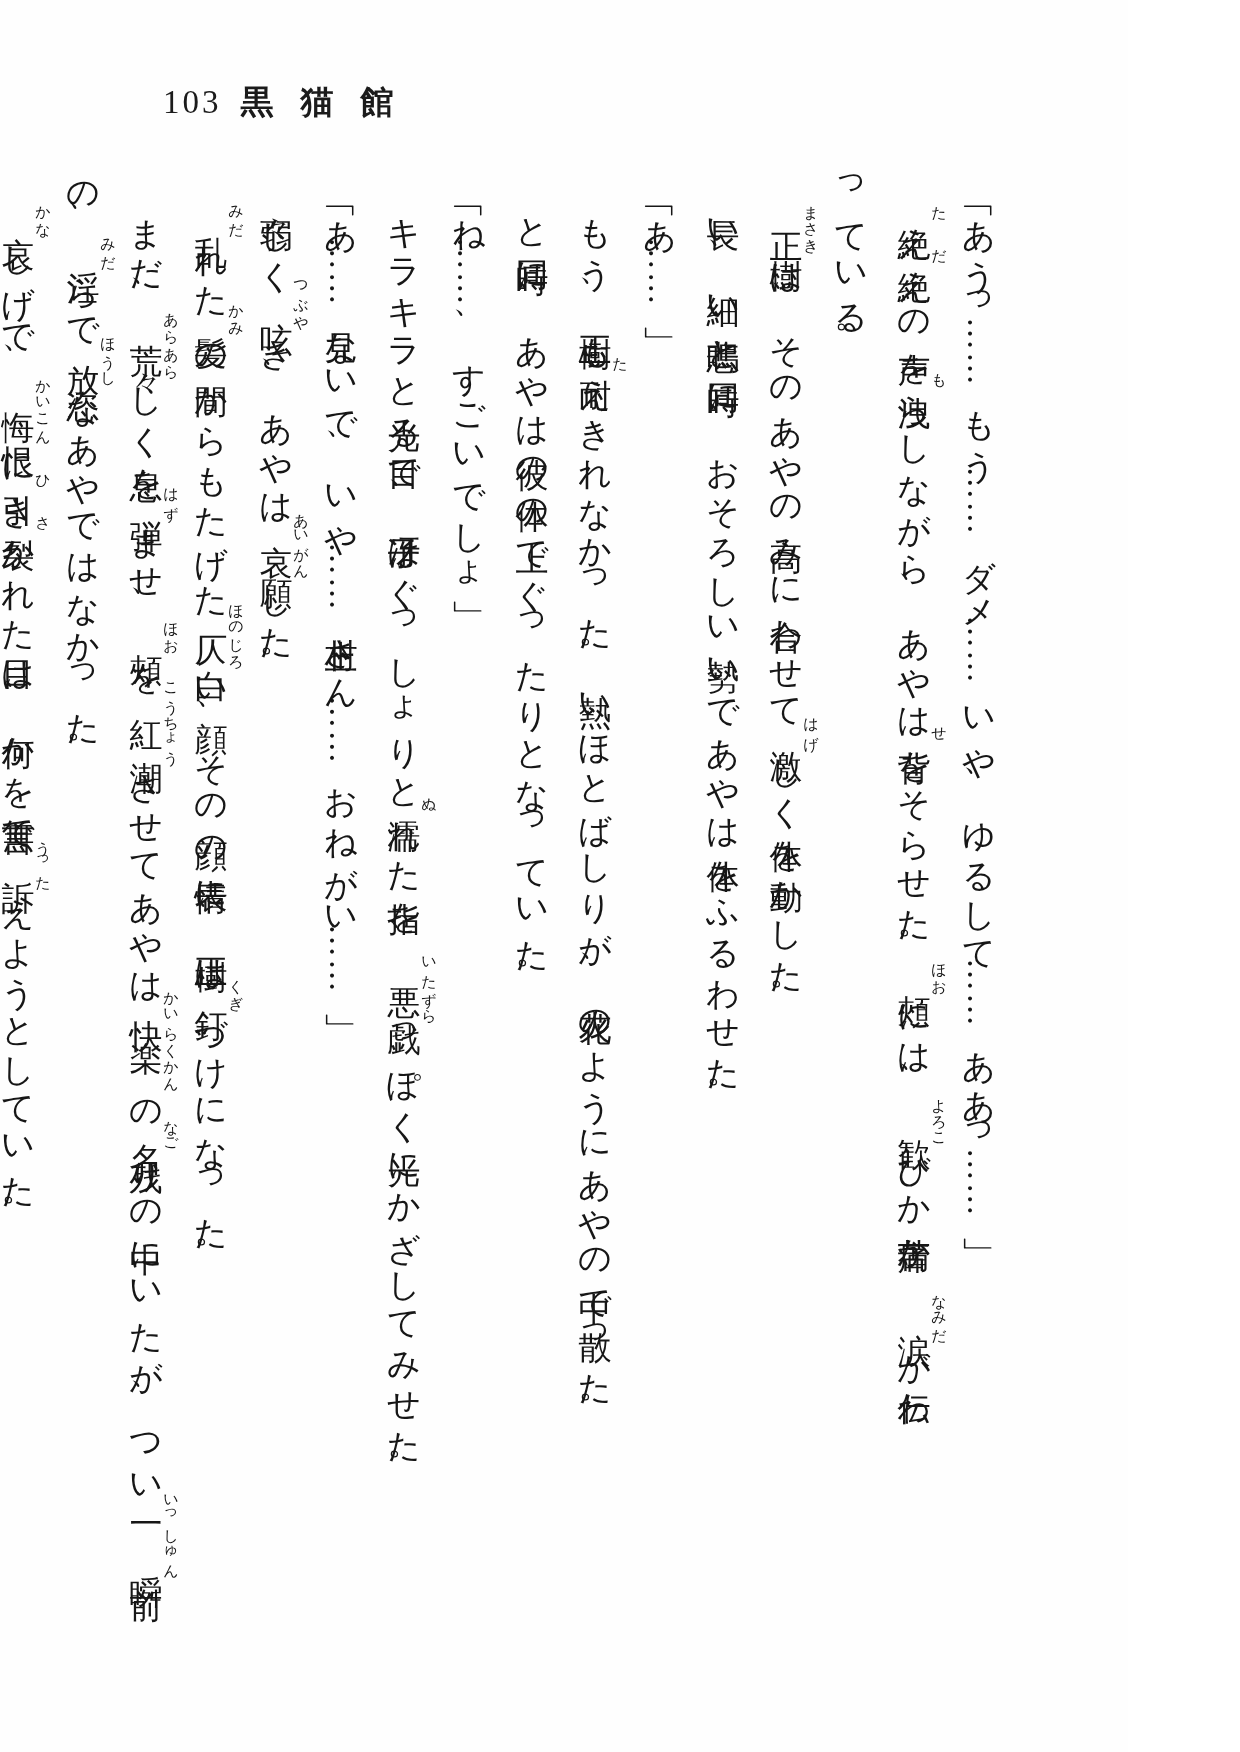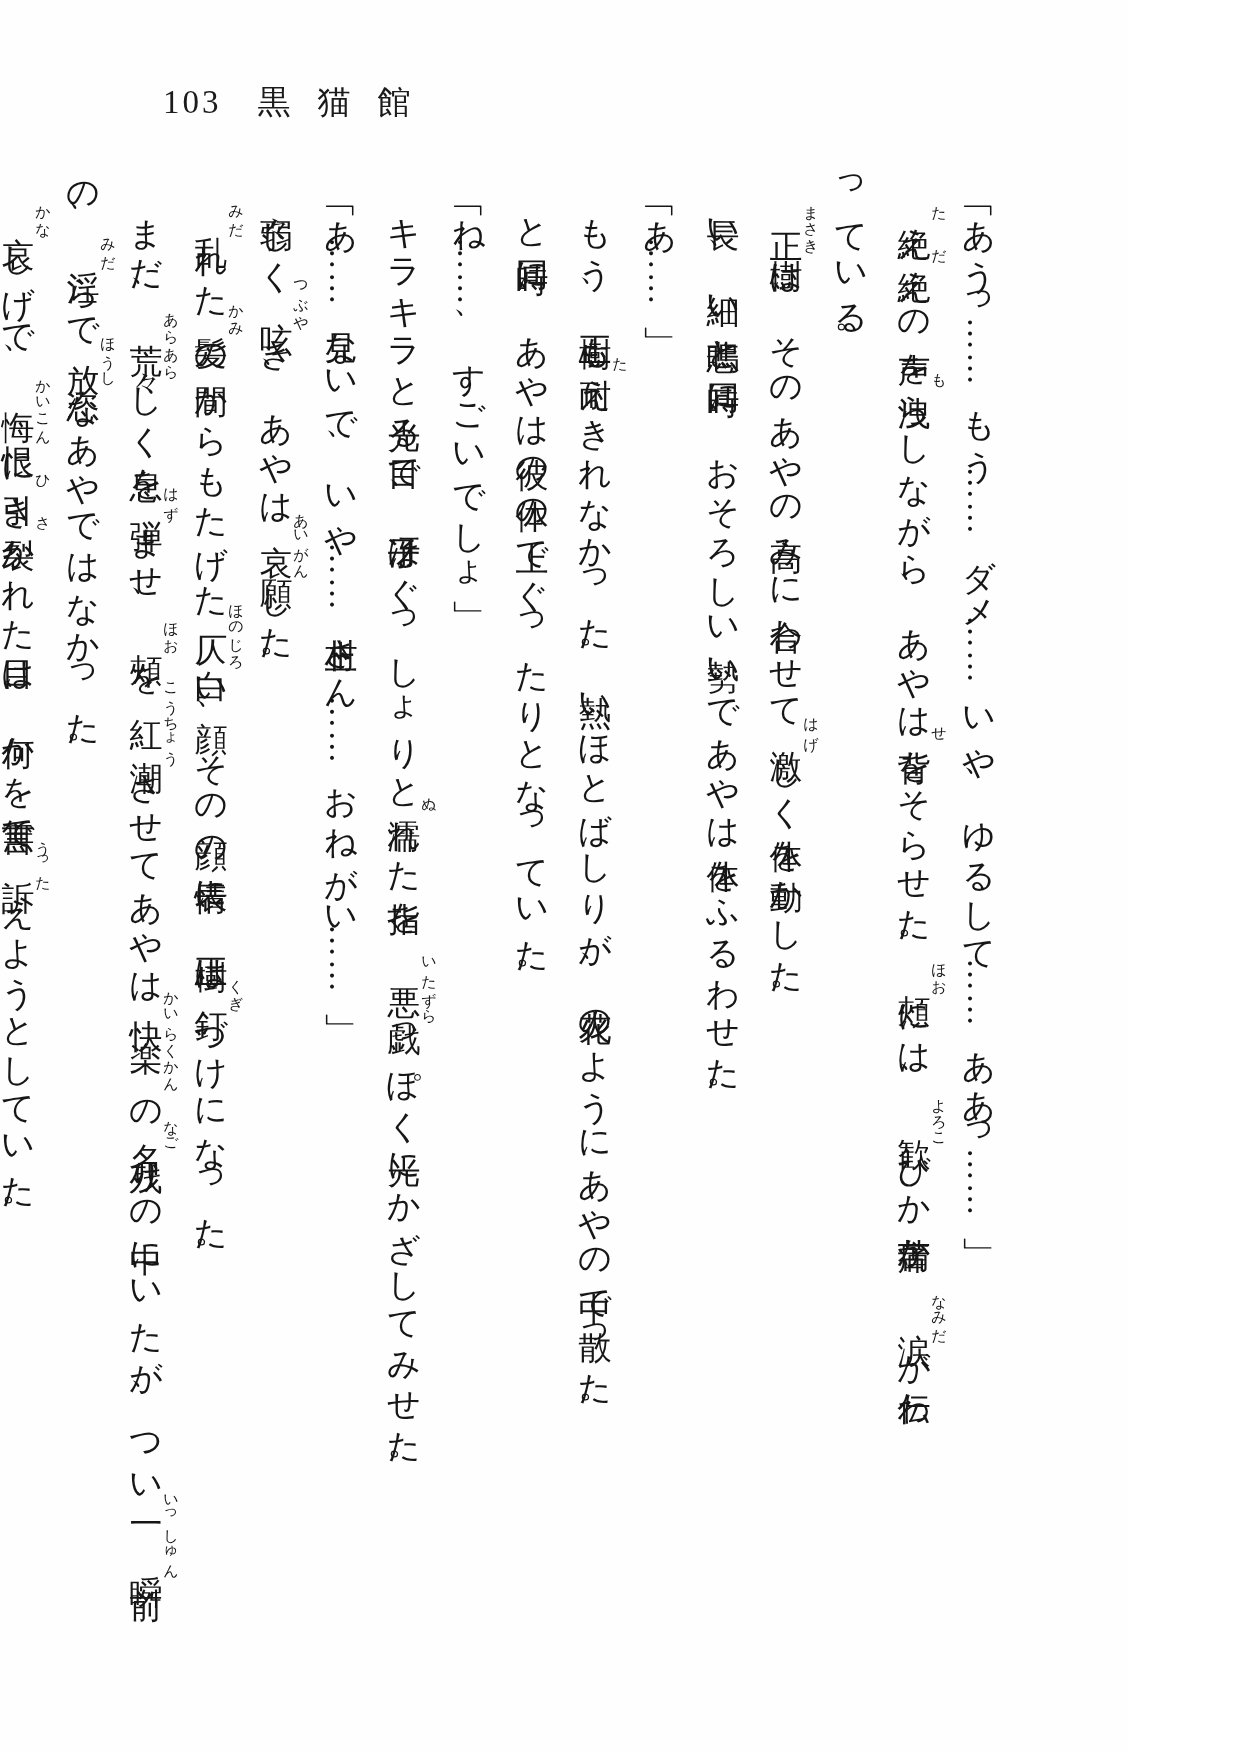--- a/index.html
+++ b/index.html
@@ -20,21 +20,21 @@
   .running-head {
     position: absolute;
     top: 80px;
     left: 163px;
     display: flex;
     align-items: baseline;
     font-size: 33px;
     white-space: nowrap;
   }
   .page-num { letter-spacing: 3px; }
-  .book-title { margin-left: 36px; letter-spacing: 0.82em; }
+  .book-title { margin-left: 19px; letter-spacing: 0.82em; font-weight: bold; }
 
   
   .text-area {
     position: absolute;
     top: 160px;
     right: 118px;
     height: 1440px;
     writing-mode: vertical-rl;
     text-orientation: mixed;
     font-size: 33px;

